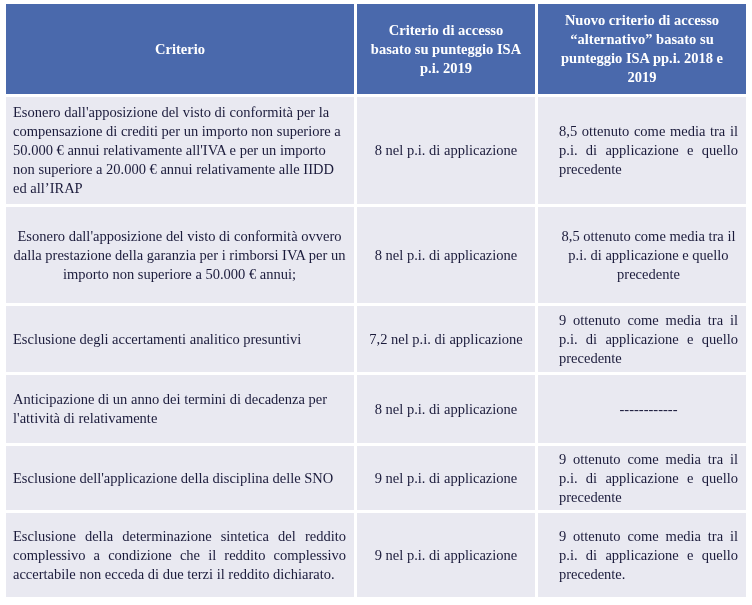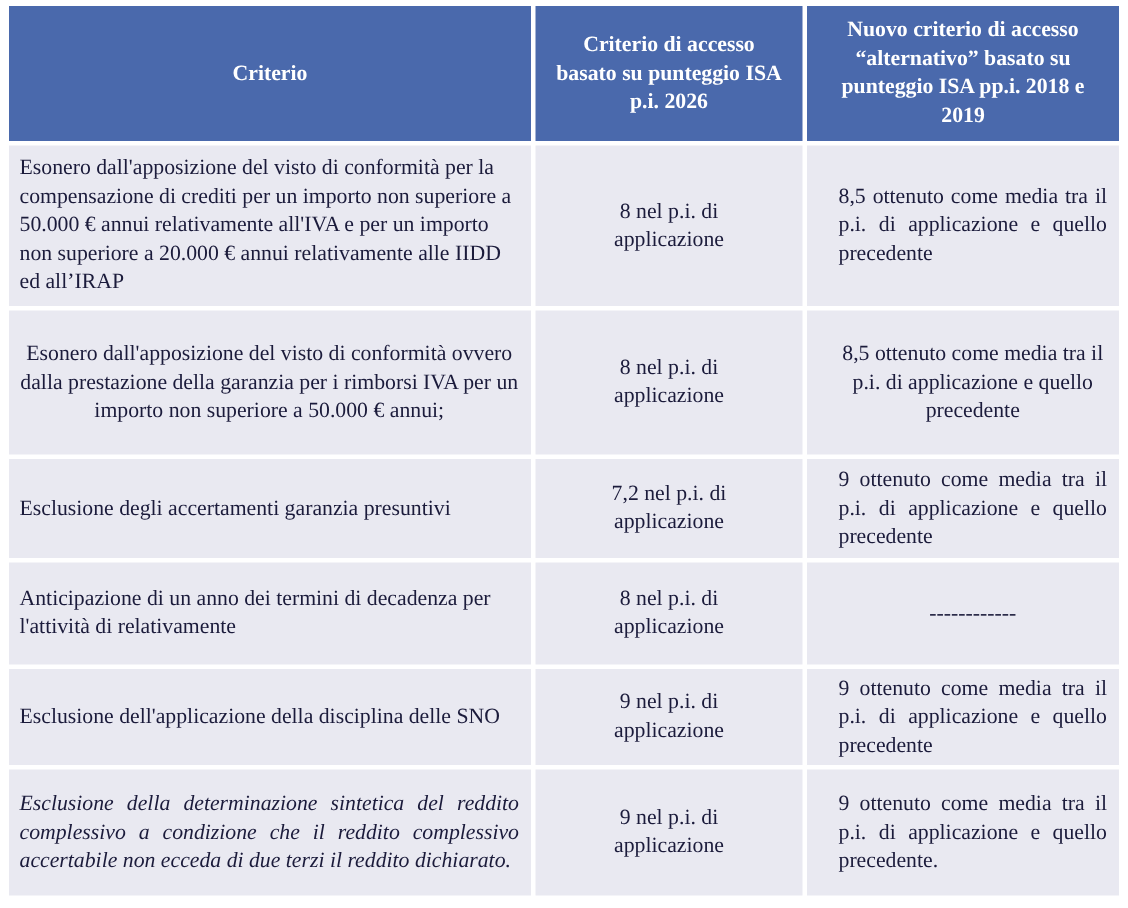--- a/index.html
+++ b/index.html
@@ -36,24 +36,24 @@
     padding: 4px 10px;
   }
   td {
     background: #e9e9f1;
     color: #1b1b3b;
   }
   td.col-beneficio {
     text-align: left;
     padding: 3px 8px 3px 7px;
   }
-  td.col-beneficio.justify { text-align: justify; font-style: italic; }
+  td.col-beneficio.justify { text-align: justify; }
   td.col-criterio {
     text-align: center;
-    padding: 3px 18px;
+    padding: 3px 8px;
   }
   td.col-nuovo {
     text-align: justify;
     padding: 3px 8px 3px 21px;
   }
   td.col-nuovo.center { text-align: center; }
 
   tr.h-header td, tr.h-header th { height: 82px; }
   tr.h-r1 td { height: 101px; }
   tr.h-r2 td { height: 90px; text-align: center; }
@@ -67,35 +67,35 @@
 
 <table class="benefits">
   <colgroup>
     <col class="c-beneficio">
     <col class="c-criterio">
     <col class="c-nuovo">
   </colgroup>
   <tbody>
       <tr class="h-header">
     <th>Criterio</th>
-    <th>Criterio di accesso basato su punteggio ISA p.i. 2026</th>
+    <th>Criterio di accesso basato su punteggio ISA p.i. 2019</th>
     <th>Nuovo criterio di accesso “alternativo” basato su punteggio ISA pp.i. 2018 e 2019</th>
   </tr>
   <tr class="h-r1">
     <td class="col-beneficio">Esonero dall'apposizione del visto di conformità per la compensazione di crediti per un importo non superiore a 50.000 € annui relativamente all'IVA e per un importo non superiore a 20.000 € annui relativamente alle IIDD ed all’IRAP</td>
     <td class="col-criterio">8 nel p.i. di applicazione</td>
     <td class="col-nuovo">8,5 ottenuto come media tra il p.i. di applicazione e quello precedente</td>
   </tr>
   <tr class="h-r2">
     <td class="col-beneficio">Esonero dall'apposizione del visto di conformità ovvero dalla prestazione della garanzia per i rimborsi IVA per un importo non superiore a 50.000 € annui;</td>
     <td class="col-criterio">8 nel p.i. di applicazione</td>
     <td class="col-nuovo">8,5 ottenuto come media tra il p.i. di applicazione e quello precedente</td>
   </tr>
   <tr class="h-r3">
-    <td class="col-beneficio">Esclusione degli accertamenti garanzia presuntivi</td>
+    <td class="col-beneficio">Esclusione degli accertamenti analitico presuntivi</td>
     <td class="col-criterio">7,2 nel p.i. di applicazione</td>
     <td class="col-nuovo">9 ottenuto come media tra il p.i. di applicazione e quello precedente</td>
   </tr>
   <tr class="h-r4">
     <td class="col-beneficio">Anticipazione di un anno dei termini di decadenza per l'attività di relativamente</td>
     <td class="col-criterio">8 nel p.i. di applicazione</td>
     <td class="col-nuovo center">------------</td>
   </tr>
   <tr class="h-r5">
     <td class="col-beneficio">Esclusione dell'applicazione della disciplina delle SNO</td>

